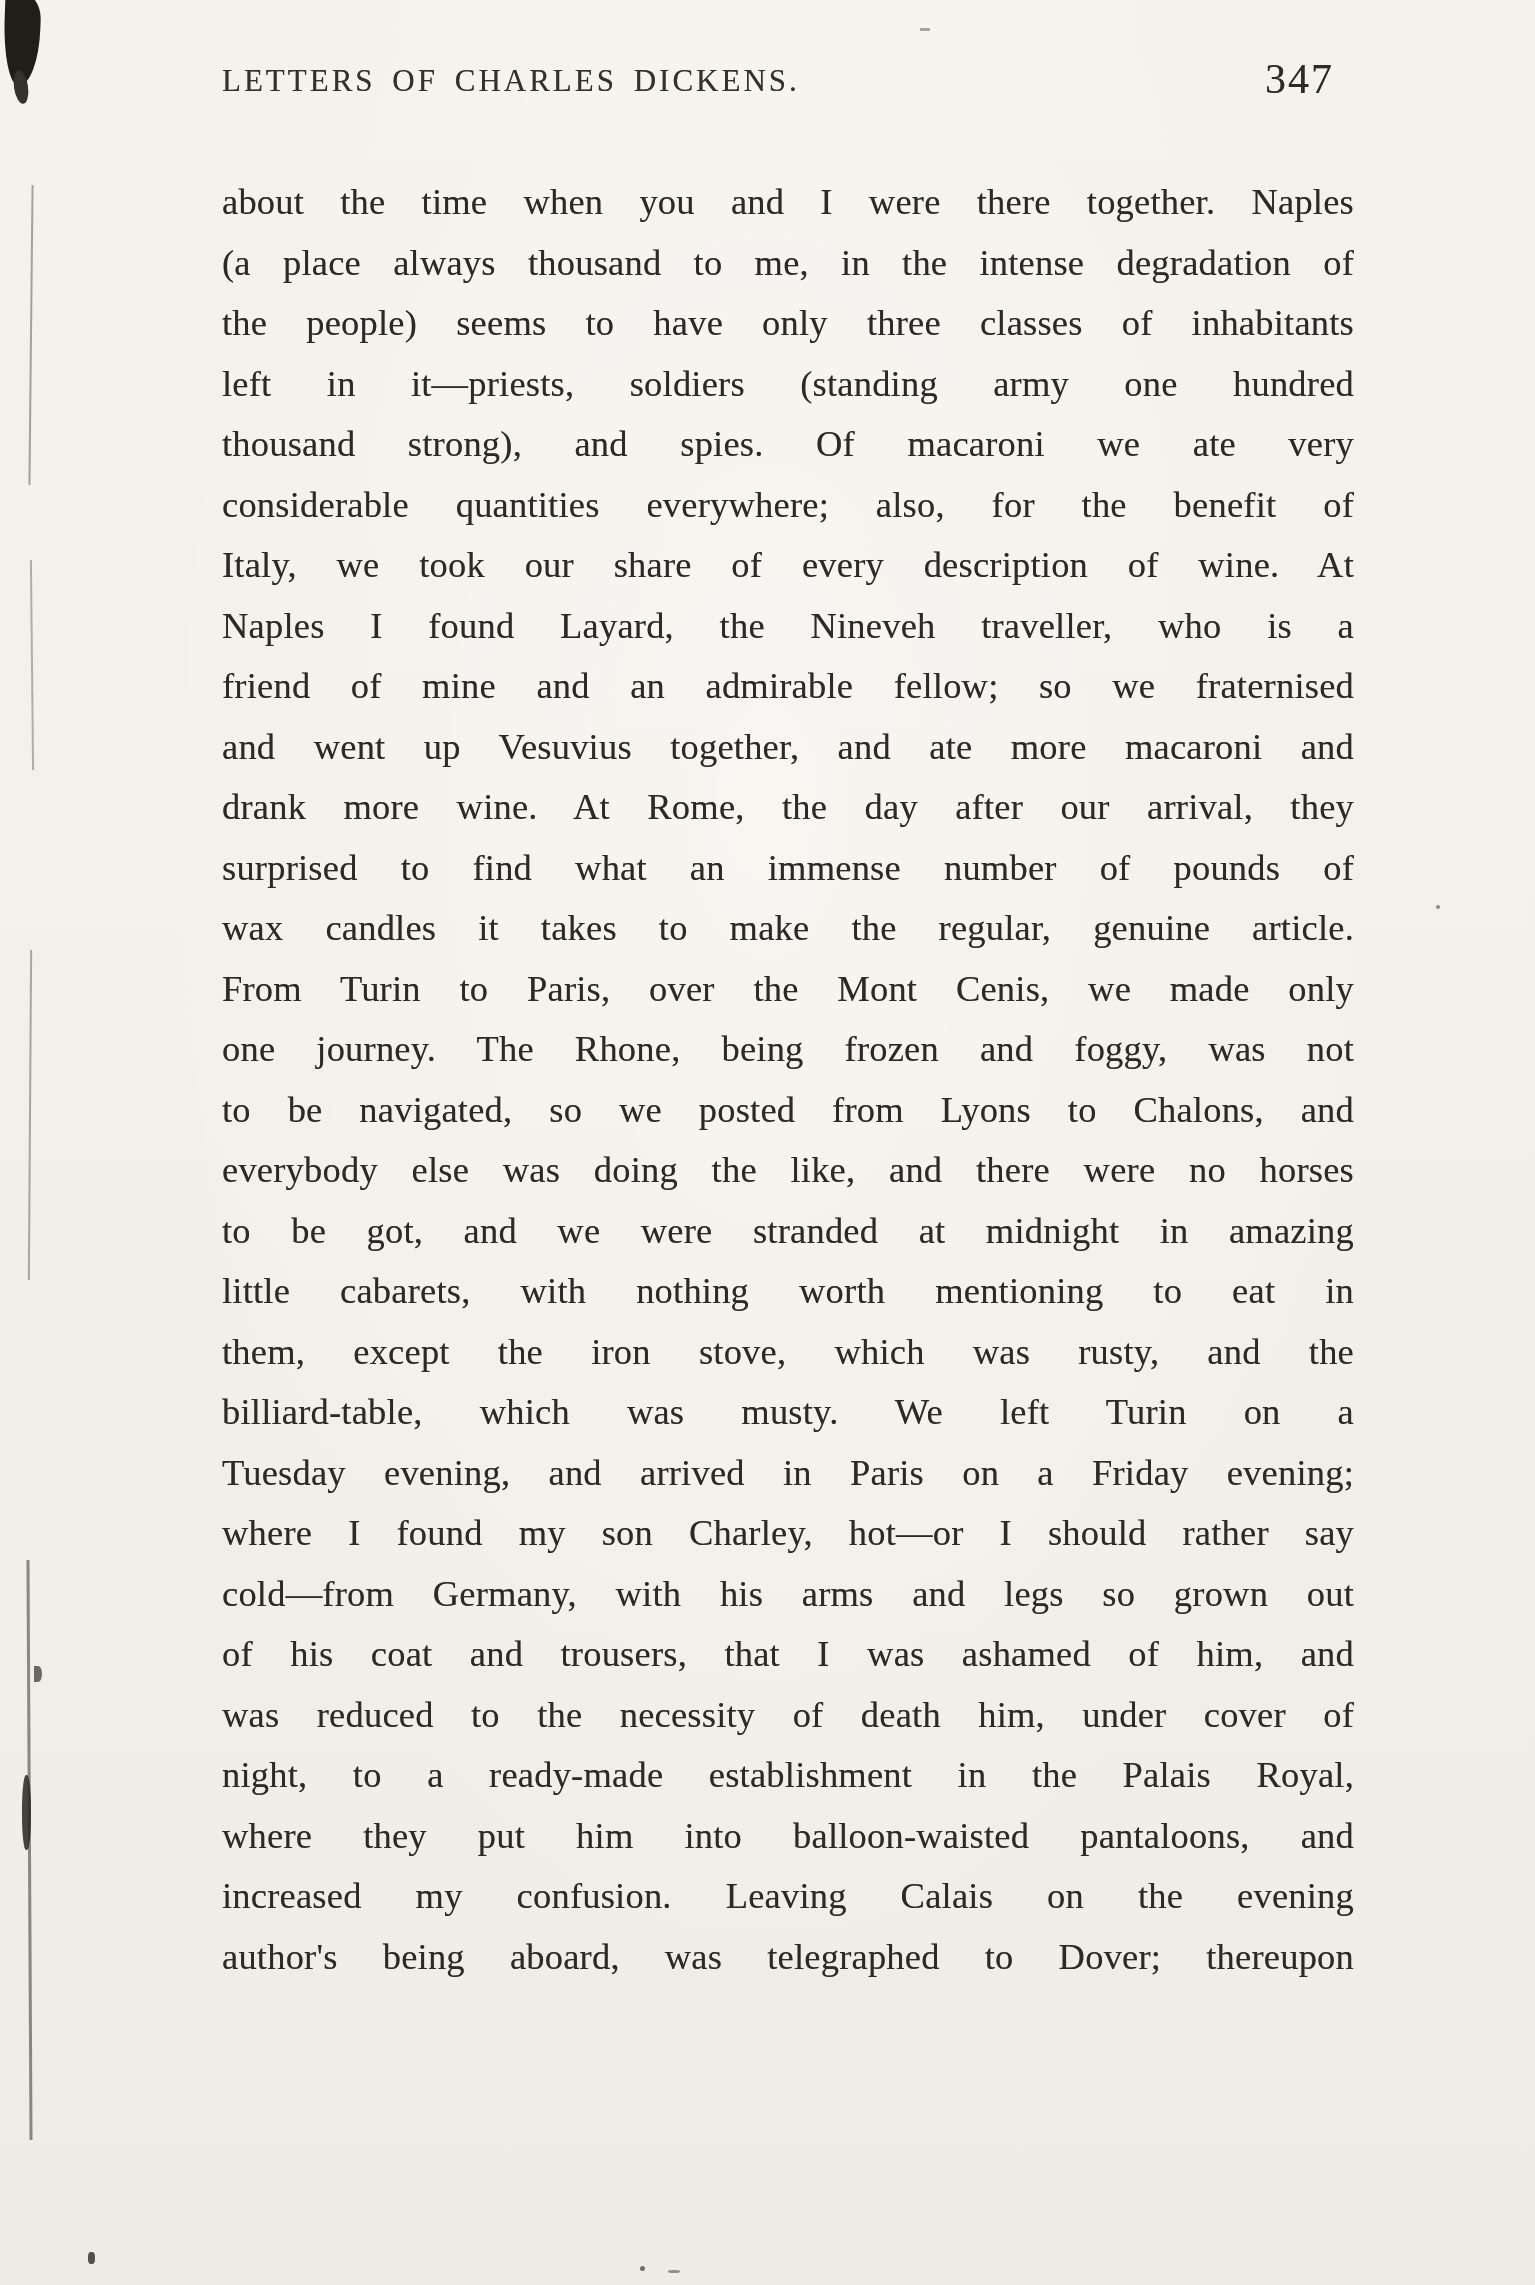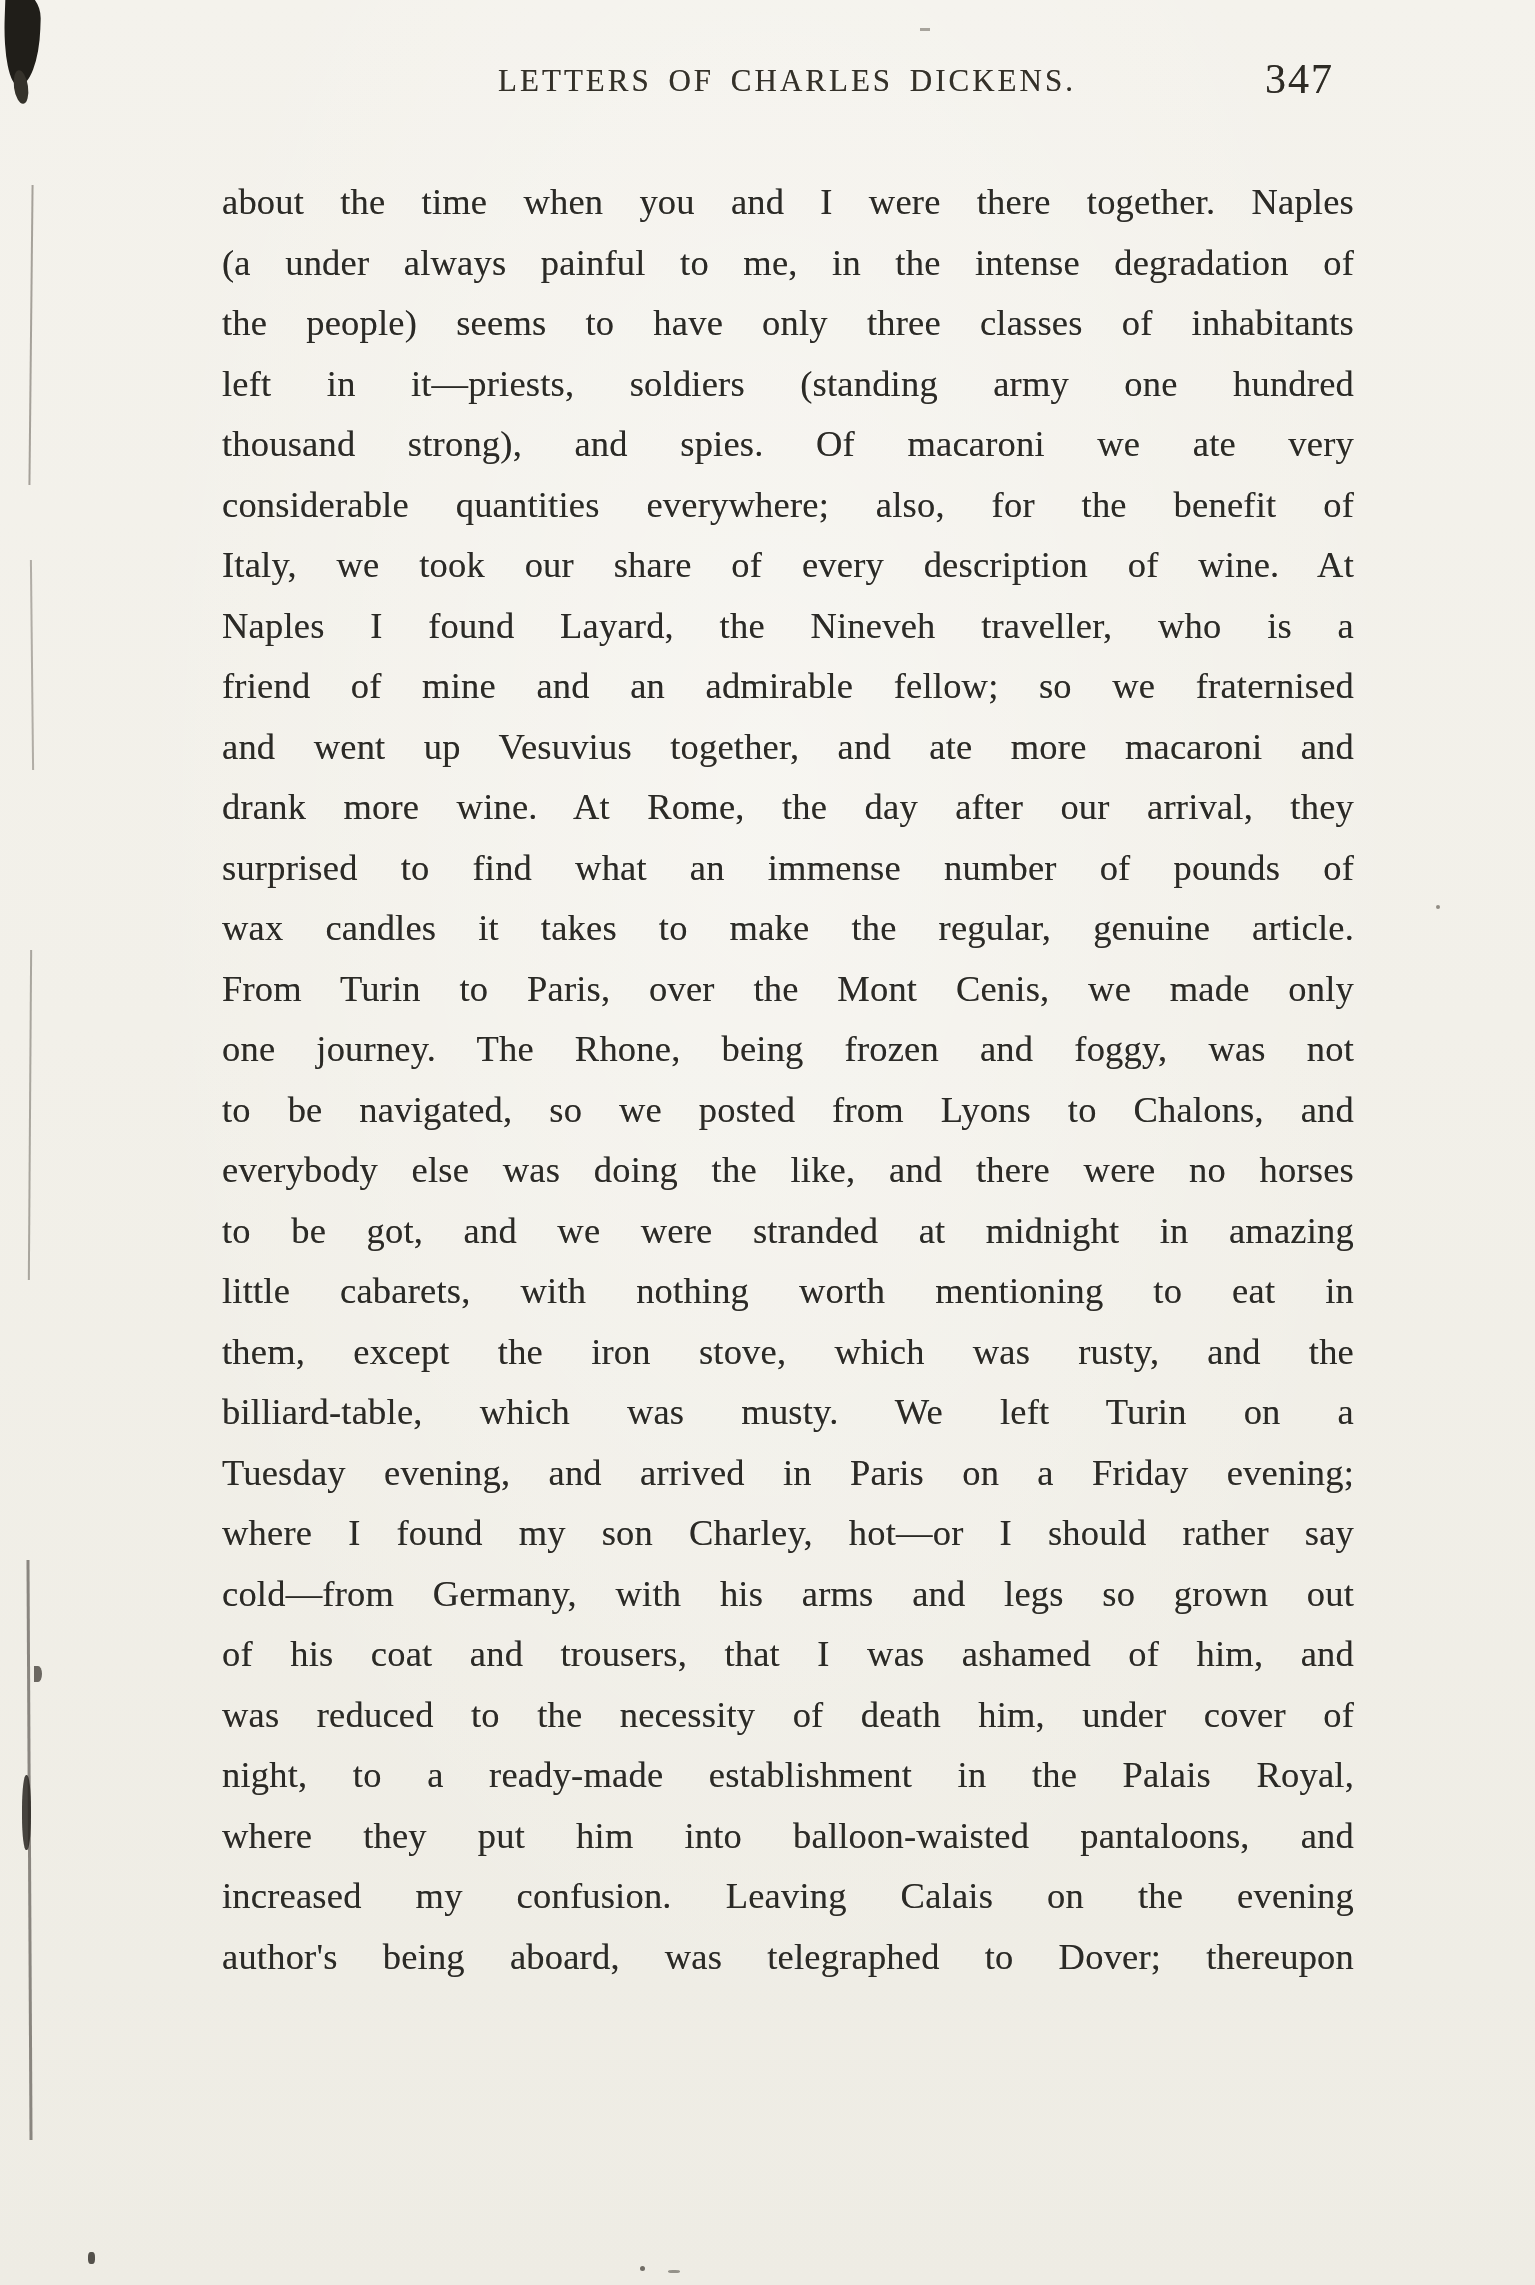--- a/index.html
+++ b/index.html
@@ -26,21 +26,20 @@
     left: 222px;
     top: 55px;
     width: 1130px;
     height: 52px;
   }
   .header-title {
     position: absolute;
     left: 0;
     right: 0;
     top: 8px;
-    text-align: center;
     font-size: 31px;
     letter-spacing: 3px;
     word-spacing: 6px;
     color: #343129;
     text-shadow: 0 0 0.5px rgba(45,42,36,0.55);
   }
   .page-number {
     position: absolute;
     right: 18px;
     top: 0;
@@ -116,21 +115,21 @@
   <div class="artifact top-dash"></div>
   <div class="artifact mid-dot"></div>
 
   <div class="header">
     <div class="header-title">LETTERS OF CHARLES DICKENS.</div>
     <div class="page-number">347</div>
   </div>
 
   <div class="body-text">
     <div class="line">about the time when you and I were there together.  Naples</div>
-    <div class="line">(a under always painful to me, in the intense degradation of</div>
+    <div class="line">(a place always thousand to me, in the intense degradation of</div>
     <div class="line">the people) seems to have only three classes of inhabitants</div>
     <div class="line">left in it—priests, soldiers (standing army one hundred</div>
     <div class="line">thousand strong), and spies.  Of macaroni we ate very</div>
     <div class="line">considerable quantities everywhere; also, for the benefit of</div>
     <div class="line">Italy, we took our share of every description of wine.  At</div>
     <div class="line">Naples I found Layard, the Nineveh traveller, who is a</div>
     <div class="line">friend of mine and an admirable fellow; so we fraternised</div>
     <div class="line">and went up Vesuvius together, and ate more macaroni and</div>
     <div class="line">drank more wine.  At Rome, the day after our arrival, they</div>
     <div class="line">surprised to find what an immense number of pounds of</div>

